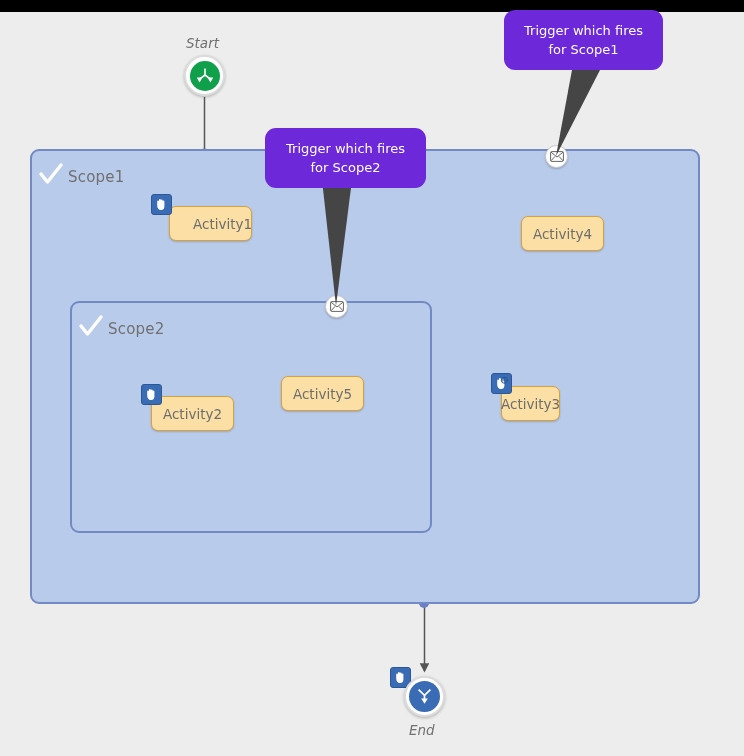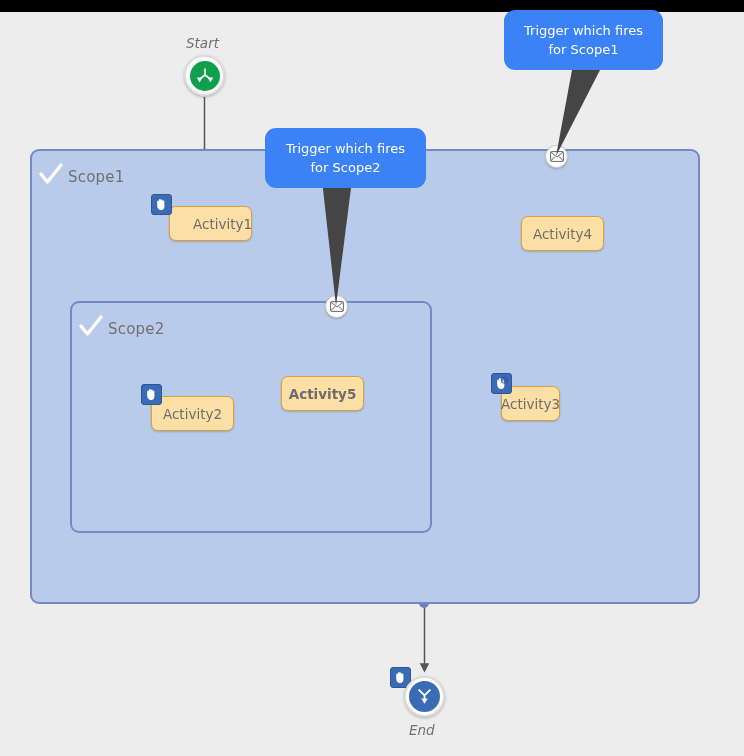--- a/index.html
+++ b/index.html
@@ -44,21 +44,21 @@
     box-sizing:border-box;
     display:flex;align-items:center;justify-content:center;
     color:#6d6d6d;
     font-size:13.5px;
     box-shadow:0 1px 2px rgba(0,0,0,.18);
   }
   #act1{left:169px;top:206px;width:83px;height:35px;padding-left:24px;}
   #act2{left:151px;top:396px;width:83px;height:35px;}
   #act3{left:501px;top:386px;width:59px;height:35px;}
   #act4{left:521px;top:216px;width:83px;height:35px;}
-  #act5{left:281px;top:376px;width:83px;height:35px;font-weight:bold;}
+  #act5{left:281px;top:376px;width:83px;height:35px;}
 
   
   .hand-badge{
     position:absolute;width:21px;height:21px;
     background:#3a6bb5;border:1px solid #2b5795;border-radius:3px;
     box-sizing:border-box;
   }
   #hand1{left:151px;top:194px;}
   #hand2{left:141px;top:384px;}
   #hand3{left:491px;top:373px;}
@@ -93,21 +93,21 @@
     box-sizing:border-box;
     display:flex;align-items:center;justify-content:center;
     box-shadow:0 1px 2px rgba(0,0,0,.2);
   }
   #env1{left:545px;top:145px;}
   #env2{left:325px;top:295px;}
 
   
   .tooltip{
     position:absolute;
-    background:#3b82f6;color:#ffffff;
+    background:#6d28d9;color:#ffffff;
     border-radius:11px;
     font-size:13px;line-height:19px;
     text-align:center;
     padding:11px 18px;
     box-sizing:border-box;
     white-space:pre-line;
   }
   #tip1{left:504px;top:10px;width:159px;}
   #tip2{left:265px;top:128px;width:161px;}
 </style>

